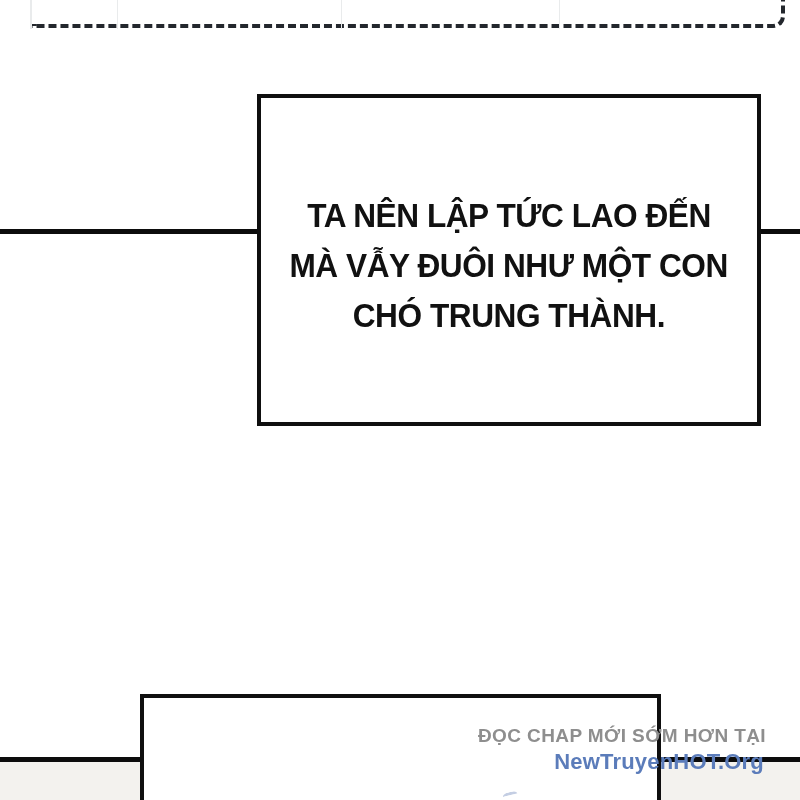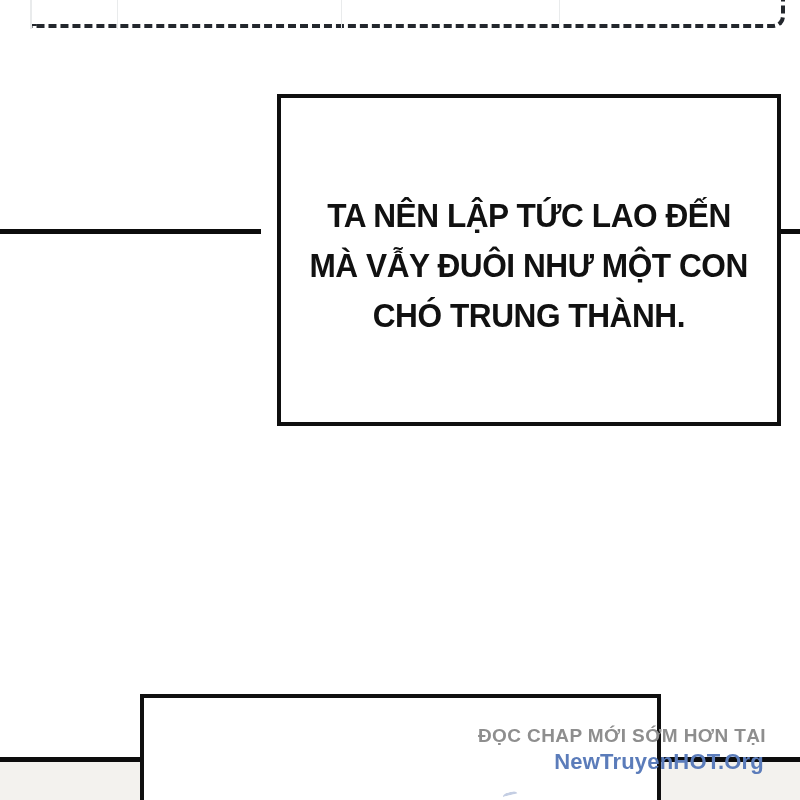--- a/index.html
+++ b/index.html
@@ -51,21 +51,20 @@
   .speech-bubble{
     position:absolute;
     left:257px;top:94px;
     width:504px;height:332px;
     background:#ffffff;
     border:4px solid var(--bubble-border);
     display:flex;flex-direction:column;
     align-items:center;justify-content:center;
     padding-top:10px;
     z-index:3;
-    margin-left:20px;
   }
   .speech-line{
     font-weight:700;
     font-size:34px;
     line-height:50px;
     letter-spacing:-0.5px;
     color:#111111;
     white-space:nowrap;
     transform:scaleX(0.93);
     transform-origin:center;

